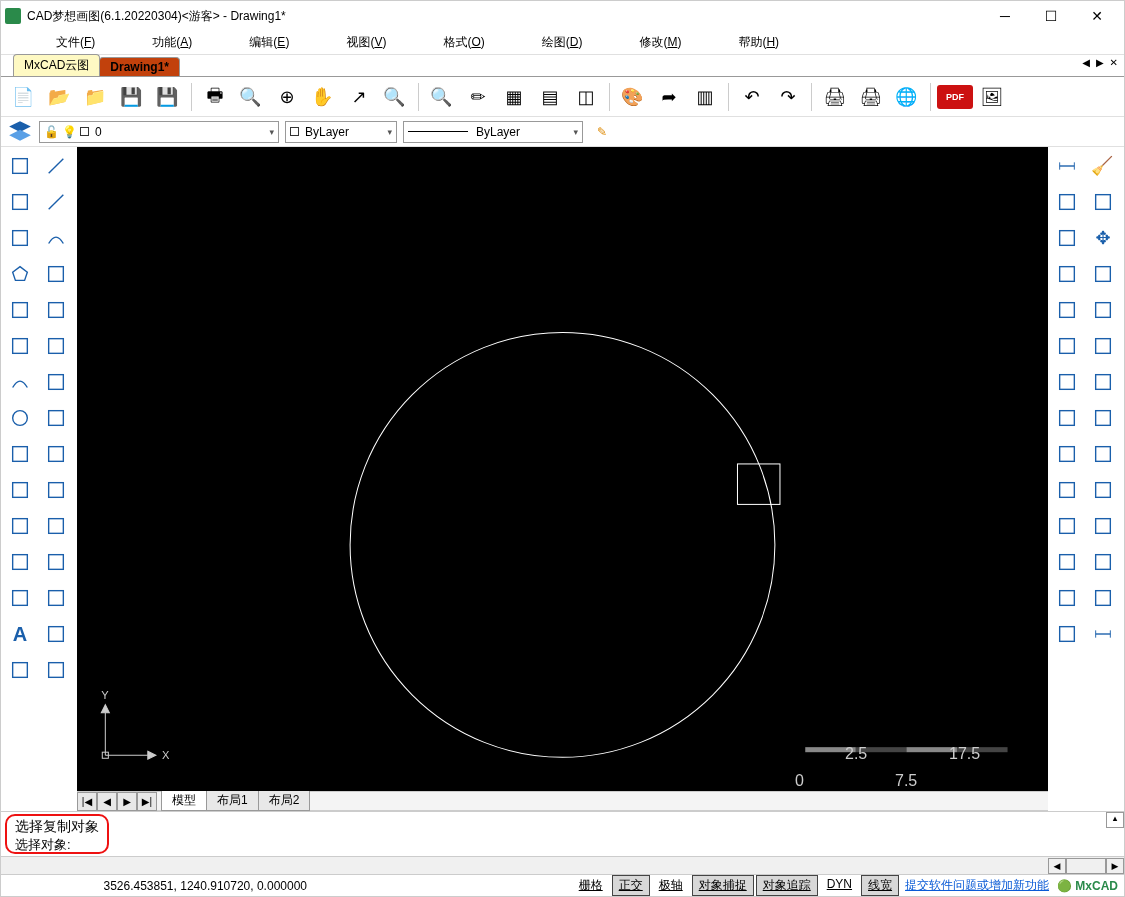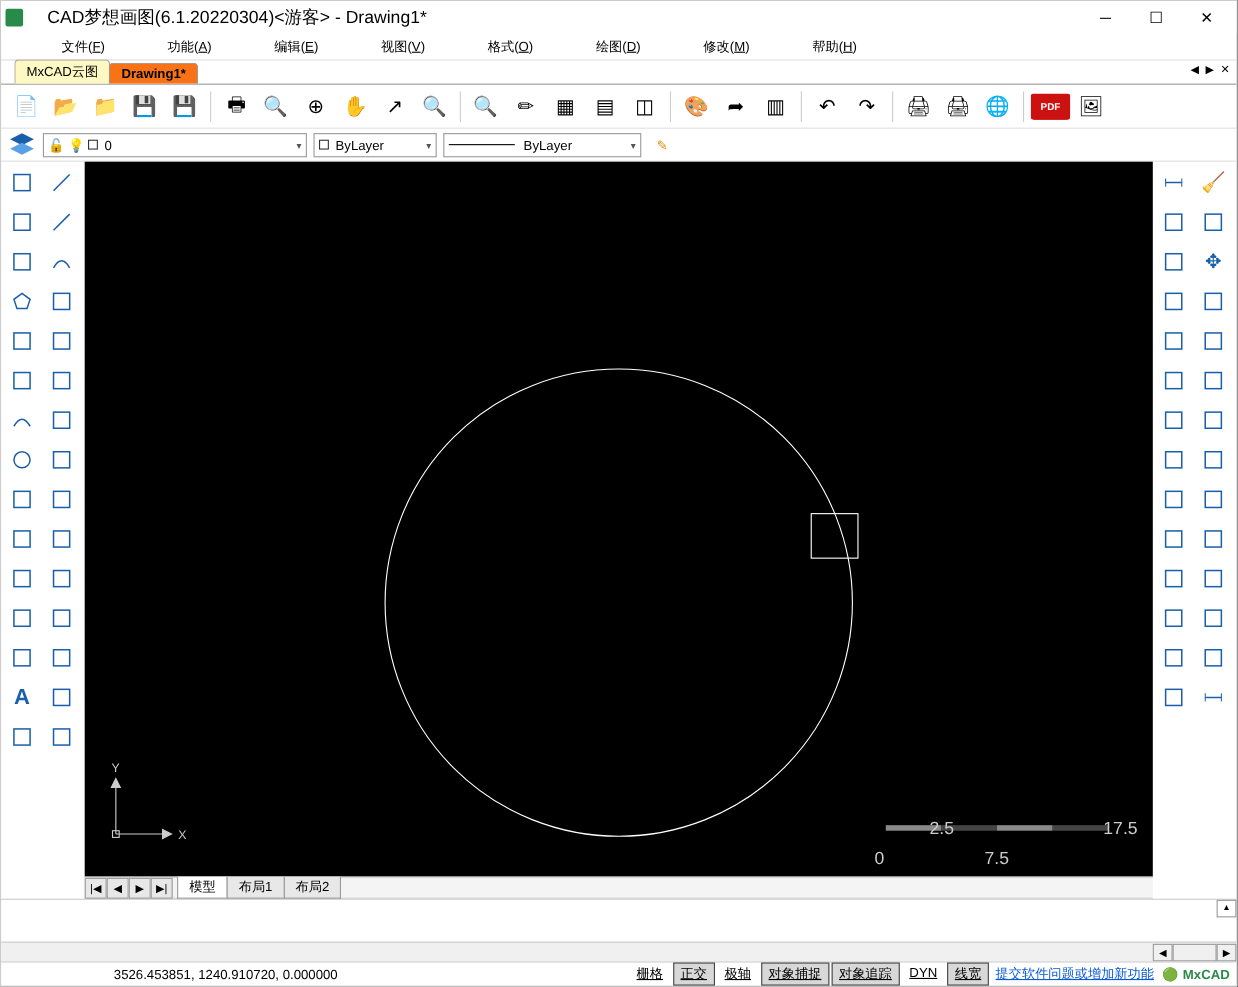--- a/index.html
+++ b/index.html
@@ -1,28 +1,28 @@
 <!DOCTYPE html>
 <html><head>
 <meta charset="utf-8">
 <style>
 * { box-sizing: border-box; margin: 0; padding: 0; }
 body { font-family: "Microsoft YaHei", Arial, sans-serif; font-size: 12px; background: #fff; color: #000; overflow: hidden; }
 .window { width: 1125px; height: 897px; display: flex; flex-direction: column; border: 1px solid #ccc; }
 .titlebar { height: 30px; display: flex; align-items: center; padding: 0 4px; background: #fff; }
 .titlebar-icon { width: 16px; height: 16px; margin-right: 6px; background: #2a8a4a; border-radius: 2px; }
-.titlebar-text { flex: 1; font-size: 16px; margin-left: 16px; }
+.titlebar-text { flex: 1; font-size: 12px; }
 .win-controls { display: flex; }
 .win-btn { width: 46px; height: 30px; display: flex; align-items: center; justify-content: center; font-size: 14px; cursor: pointer; }
 .menubar { height: 24px; display: flex; align-items: center; padding: 0 8px; gap: 2px; border-bottom: 1px solid #e0e0e0; }
 .menu-item { padding: 3px 8px; cursor: pointer; margin-left: 39px; }
 .menu-item u { text-decoration: underline; }
 .doc-tabs { height: 22px; display: flex; align-items: flex-end; padding-left: 12px; border-bottom: 1px solid #999; position: relative; }
 .doc-tab { padding: 2px 10px; border: 1px solid #999; border-bottom: none; border-top-left-radius: 4px; border-top-right-radius: 4px; margin-right: -1px; background: #fef9c3; cursor: pointer; }
-.doc-tab.active { background: #f97316; font-weight: bold; }
+.doc-tab.active { background: #c2410c; font-weight: bold; }
 .doc-tab-ctrl { position: absolute; right: 4px; top: 2px; display: flex; gap: 2px; }
 .doc-tab-ctrl span { cursor: pointer; font-size: 10px; padding: 0 2px; }
 .main-toolbar { height: 40px; display: flex; align-items: center; padding: 2px 6px; gap: 2px; border-bottom: 1px solid #e0e0e0; }
 .tb-btn { width: 34px; height: 34px; display: flex; align-items: center; justify-content: center; border: 1px solid transparent; cursor: pointer; font-size: 18px; }
 .tb-sep { width: 1px; height: 28px; background: #ccc; margin: 0 4px; }
 .layer-bar { height: 30px; display: flex; align-items: center; padding: 2px 6px; gap: 6px; border-bottom: 1px solid #e0e0e0; }
 .layer-icon { width: 26px; height: 26px; display: flex; align-items: center; justify-content: center; cursor: pointer; }
 .select-box { height: 22px; border: 1px solid #999; display: flex; align-items: center; padding: 0 4px; background: #fff; cursor: pointer; }
 .select-box .sq { width: 9px; height: 9px; border: 1px solid #333; margin-right: 6px; }
 .select-box .arrow { margin-left: auto; font-size: 9px; color: #555; }
@@ -319,21 +319,21 @@
           <g>
             <rect x="720" y="580" width="50" height="5" fill="#888"></rect>
               <rect x="770" y="580" width="50" height="5" fill="#444"></rect>
             <rect x="820" y="580" width="50" height="5" fill="#888"></rect>
               <rect x="870" y="580" width="50" height="5" fill="#444"></rect>
           </g>
         </svg>
         <span class="ruler-label" style="left:718px;top:593px">0</span>
         <span class="ruler-label" style="left:768px;top:566px">2.5</span>
         <span class="ruler-label" style="left:818px;top:593px">7.5</span>
-        <span class="ruler-label" style="left:926px;top:566px">17.5</span>
+        <span class="ruler-label" style="left:872px;top:566px">17.5</span>
       </div>
       <div class="layout-tabs" id="layouttabs">
         <div class="layout-nav">
           <div class="navbtn">|◀</div>
           <div class="navbtn">◀</div>
           <div class="navbtn">▶</div>
           <div class="navbtn">▶|</div>
         </div>
       <div class="layout-tab active">模型</div>
           <div class="layout-tab">布局1</div>
@@ -480,20 +480,24 @@
             <line x1="4" y1="12" x2="20" y2="12" stroke="#1a5fab" stroke-width="1.5"></line>
             <line x1="4" y1="8" x2="4" y2="16" stroke="#1a5fab"></line>
             <line x1="20" y1="8" x2="20" y2="16" stroke="#1a5fab"></line>
           </svg>
         </div>
       </div>
   </div>
 
   <div class="cmd-area">
     <div style="display:flex;align-items:flex-start">
+      <div class="cmd-log">
+        <div style="font-size:14px">选择复制对象</div>
+        <div>选择对象:</div>
+      </div>
       <div style="flex:1"></div>
       <div style="width:18px;display:flex;flex-direction:column">
         <div class="navbtn" style="height:16px;border:1px solid #999;text-align:center;font-size:9px;cursor:pointer">▴</div>
         <div style="height:22px"></div>
       </div>
     </div>
     <div class="hscroll">
       <div class="track"></div>
       <div class="scrbtn">◀</div>
       <div class="scrbtn" style="width:40px"></div>

